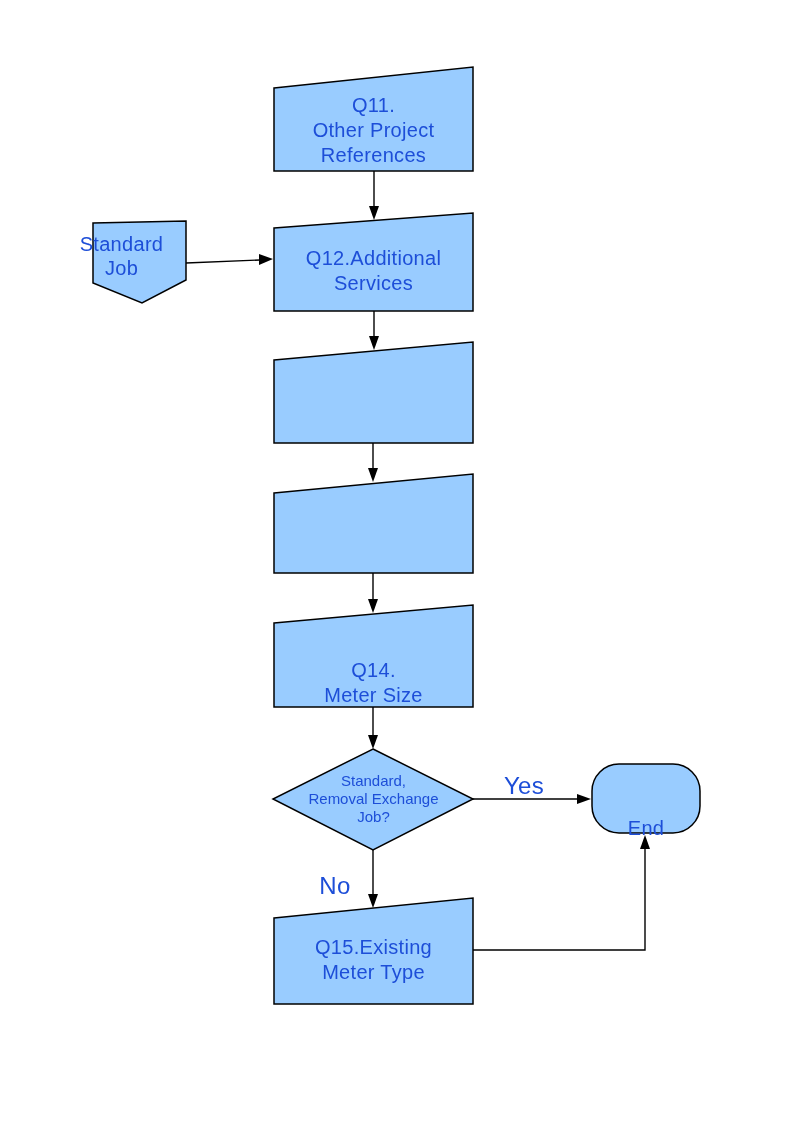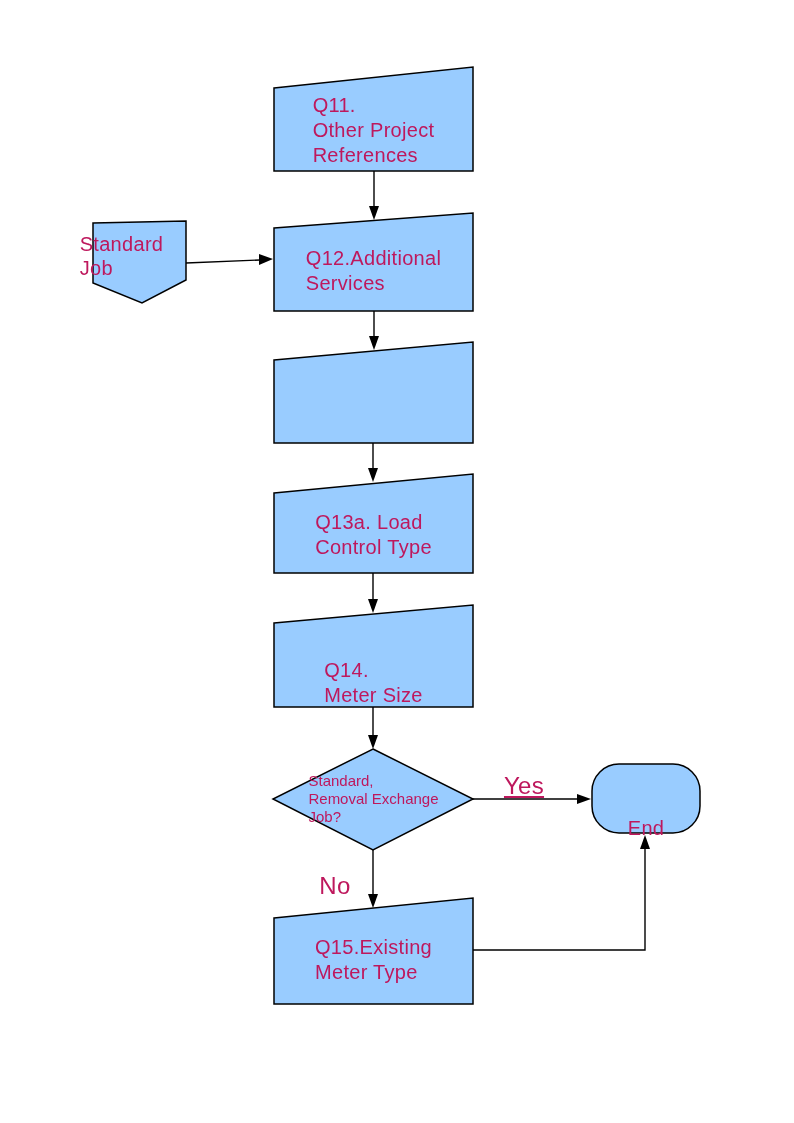--- a/index.html
+++ b/index.html
@@ -31,23 +31,23 @@
   }
   .arrowhead {
     fill: #000000;
     stroke: none;
   }
   .label {
     position: absolute;
     display: flex;
     align-items: center;
     justify-content: center;
-    text-align: left;
+    text-align: center;
     white-space: pre-line;
-    color: #be185d;
+    color: #1d4ed8;
     font-size: 20px;
     line-height: 25px;
     letter-spacing: 0.3px;
   }
   .label.tight { line-height: 24px; }
   .label.small {
     font-size: 15px;
     line-height: 18px;
     letter-spacing: 0;
   }
@@ -113,31 +113,29 @@
 Other Project
 References</div>
 
   <div class="label tight" style="left:75px; top:232px; width:93px; height:48px;">Standard
 Job</div>
 
   <div class="label" style="left:276px; top:246px; width:195px; height:50px;">Q12.Additional
 Services</div>
 
 
-  <div class="label" style="left:276px; top:510px; width:195px; height:50px;">Q13a. Load
-Control Type</div>
 
   <div class="label" style="left:276px; top:640px; width:195px; height:50px;margin-top:18px;">Q14.
 Meter Size</div>
 
   <div class="label small" style="left:283px; top:772px; width:181px; height:54px;">Standard,
 Removal Exchange
 Job?</div>
 
-  <div class="label big" style="left:494px; top:772px; width:60px; height:28px;text-decoration:underline;">Yes</div>
+  <div class="label big" style="left:494px; top:772px; width:60px; height:28px;">Yes</div>
 
   <div class="label" style="left:592px; top:784px; width:108px; height:28px;margin-top:30px;">End</div>
 
   <div class="label big" style="left:305px; top:872px; width:60px; height:28px;">No</div>
 
   <div class="label" style="left:276px; top:935px; width:195px; height:50px;">Q15.Existing
 Meter Type</div>
 
 </div>
 

